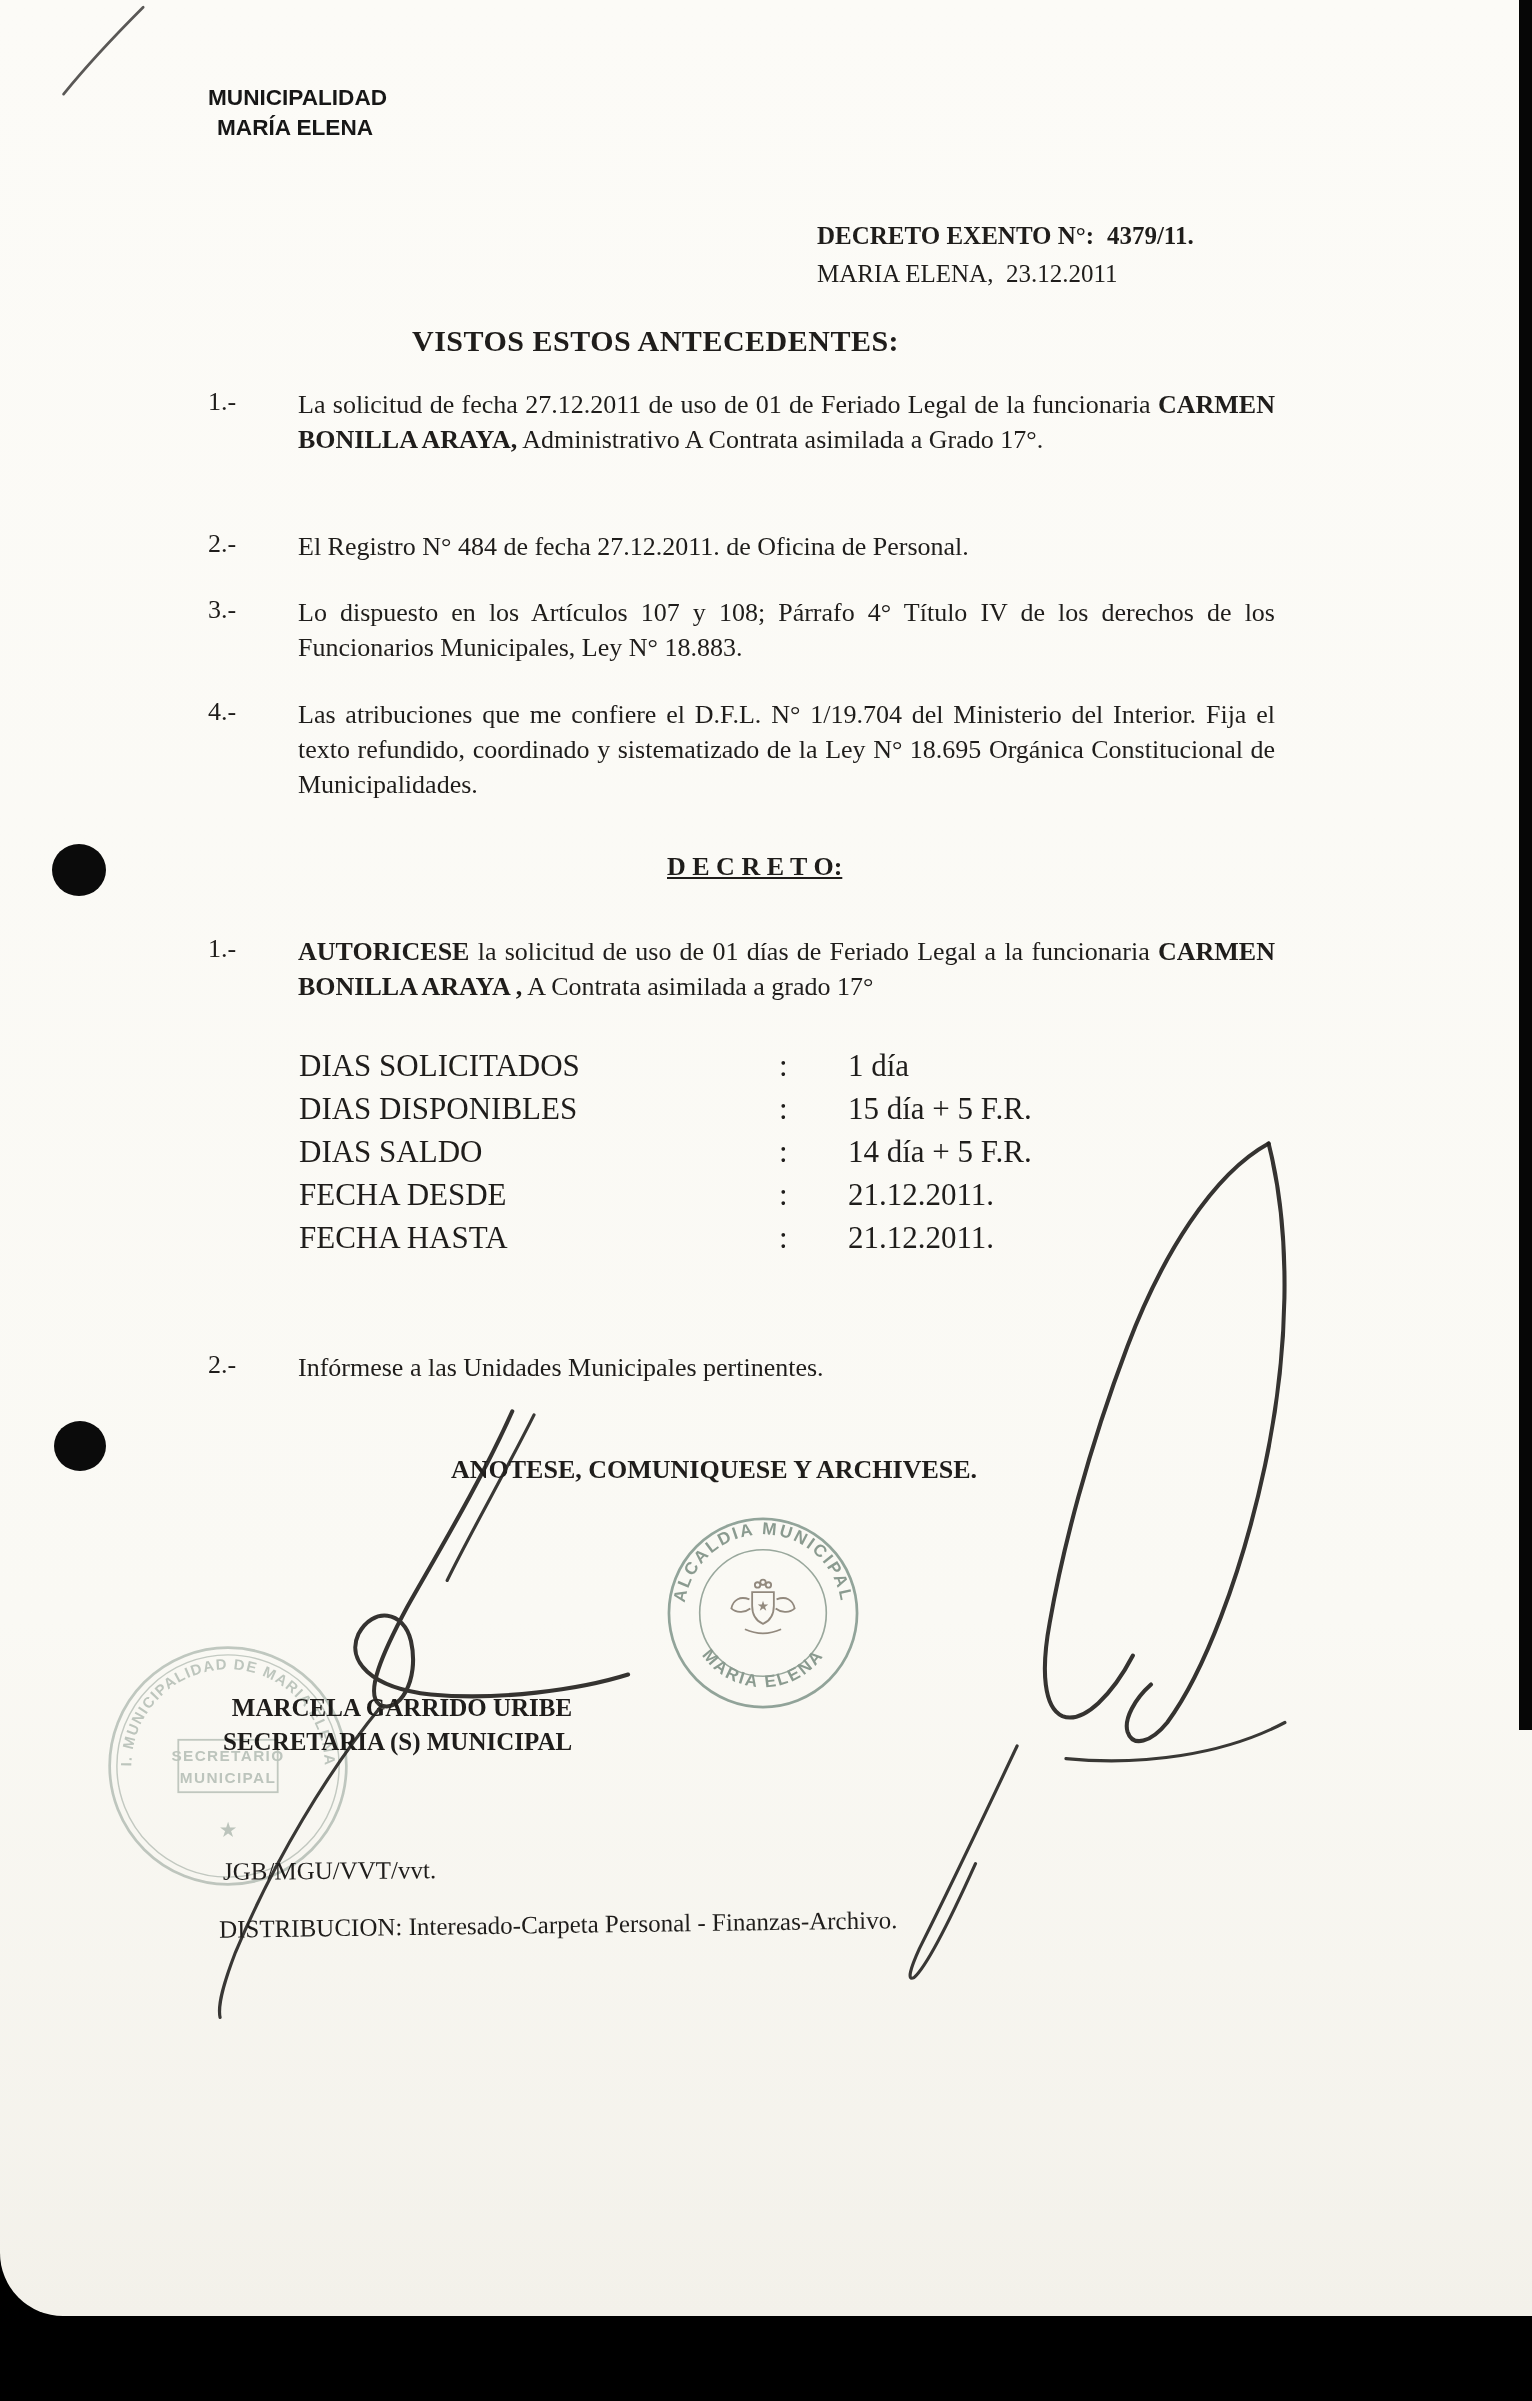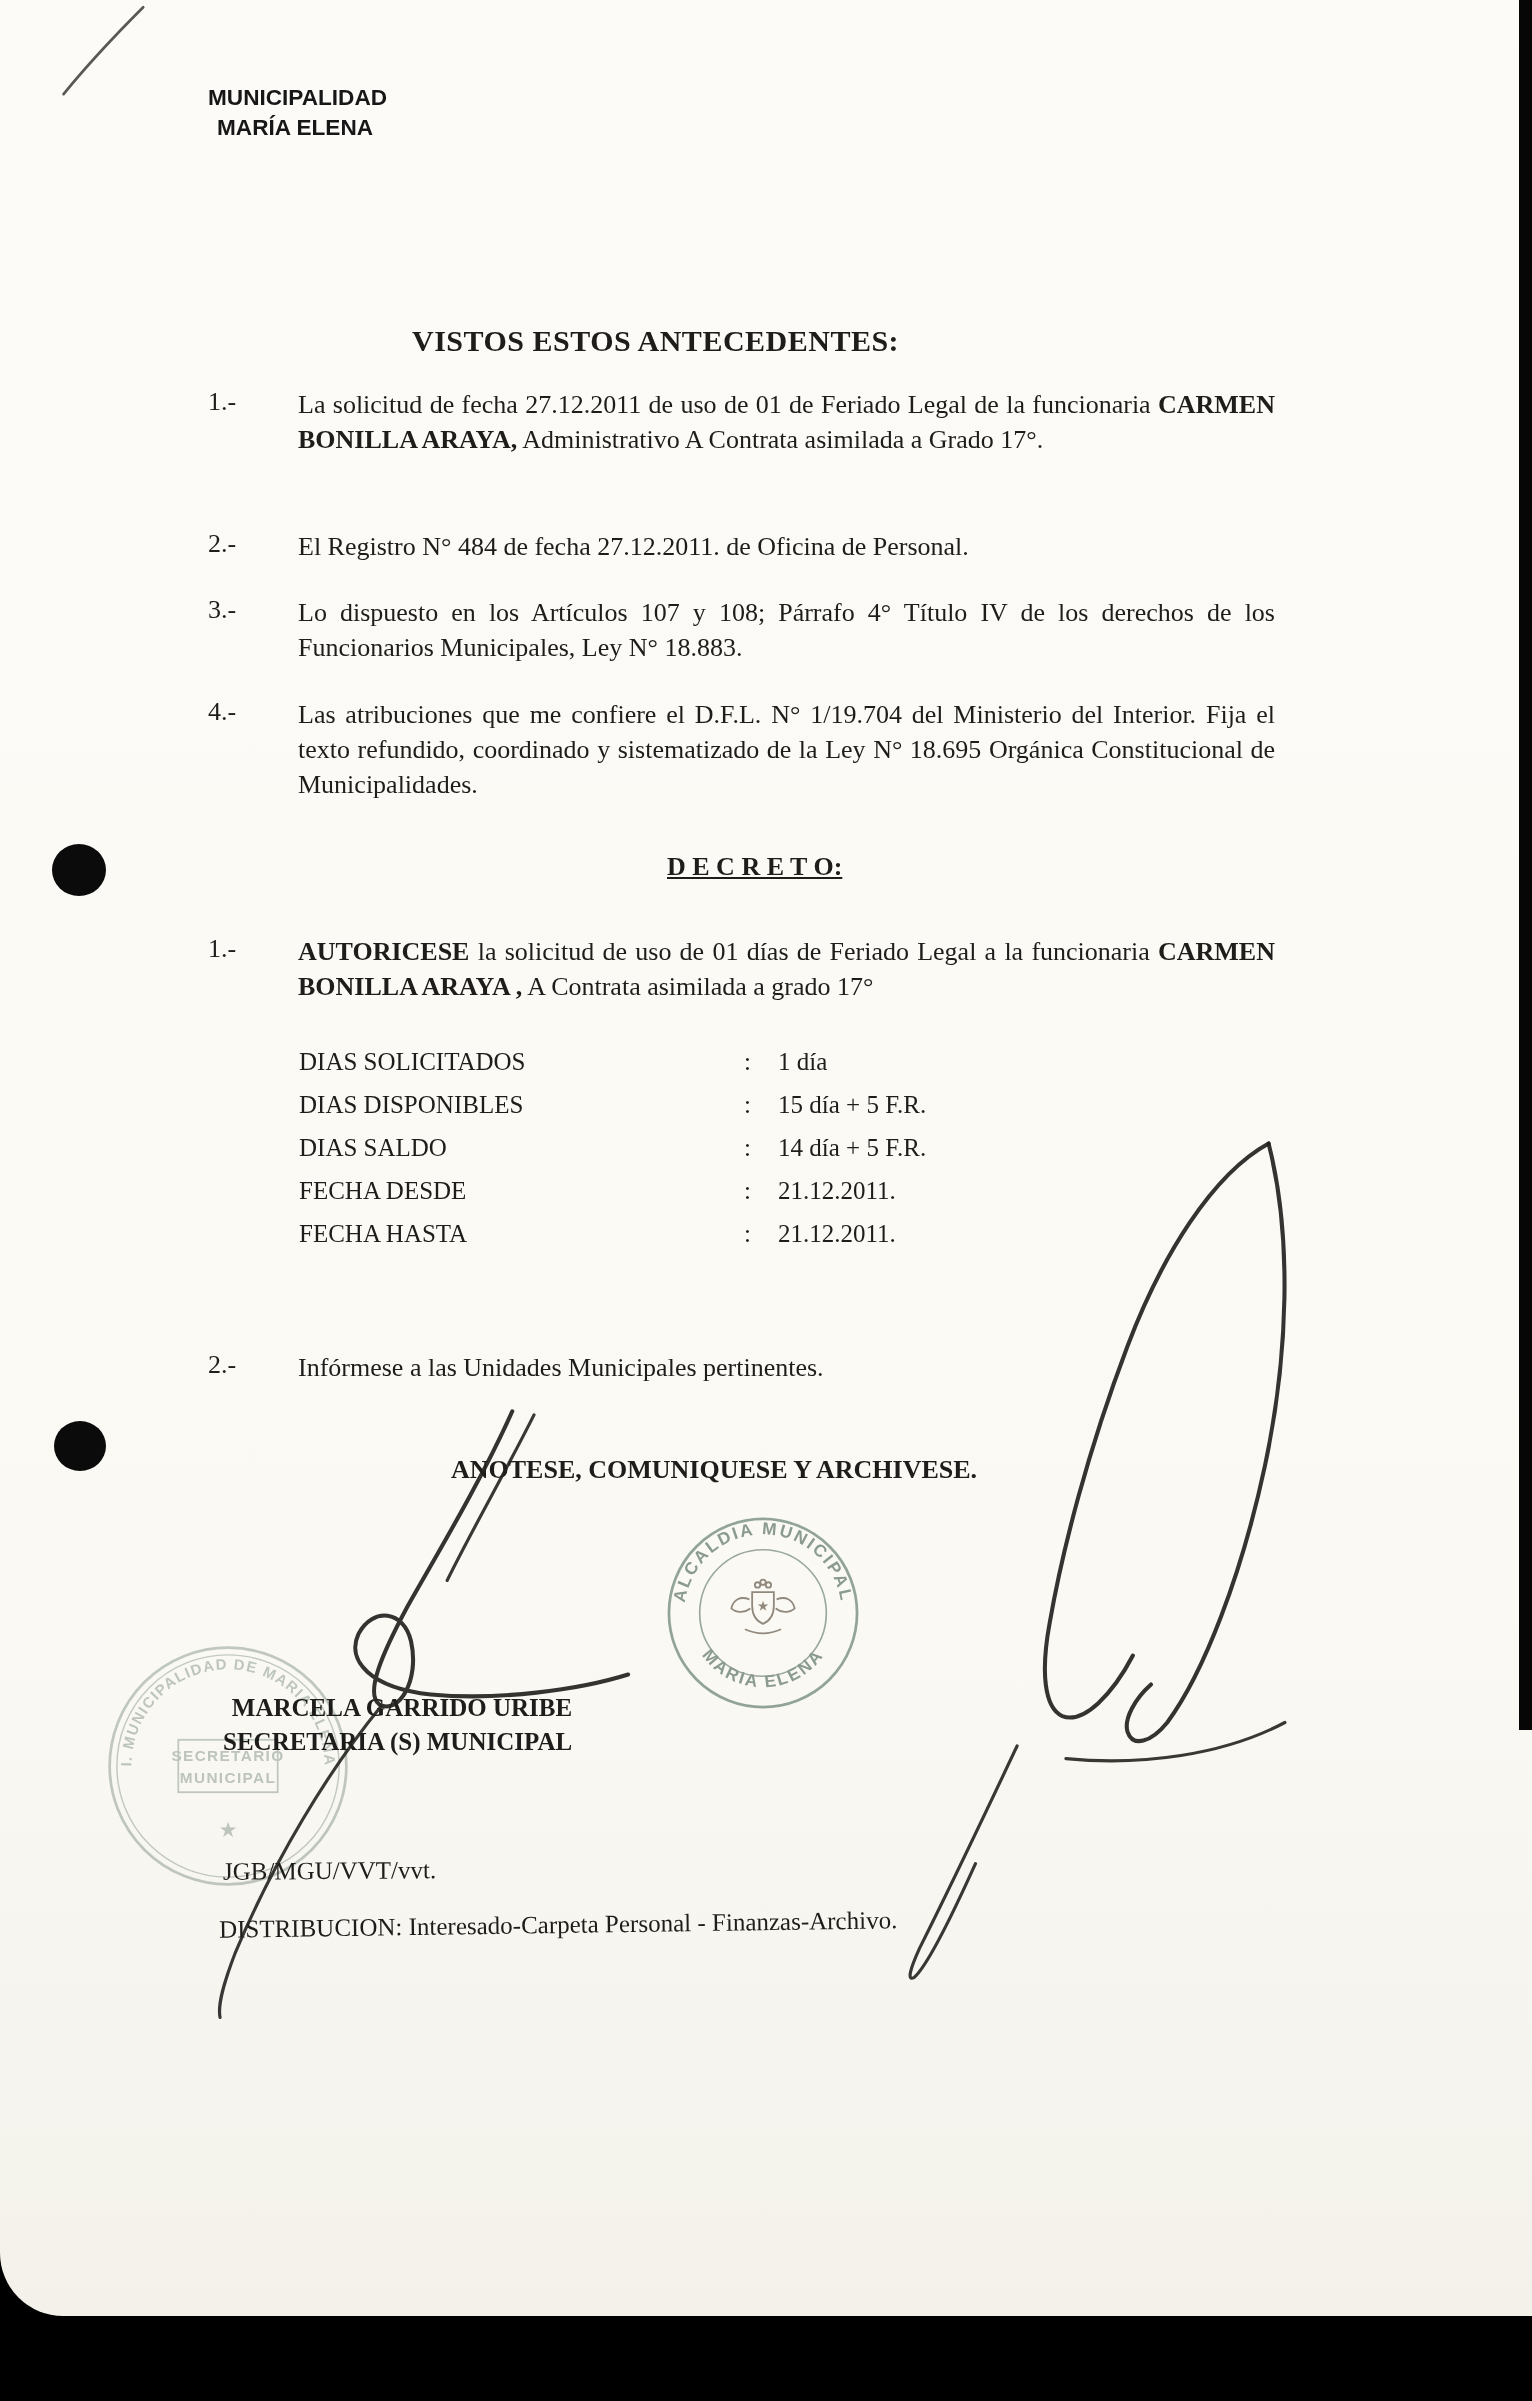--- a/index.html
+++ b/index.html
@@ -34,21 +34,21 @@
   .item { display:flex; left:208px; width:1068px; }
   .item .num { width:90px; flex:none; font-size:26px; }
   .item .body { width:977px; font-size:26px; line-height:35px; text-align:justify; }
   .b { font-weight:700; }
 
   .i1 { top:387px; } .i2 { top:529px; } .i3 { top:595px; } .i4 { top:697px; }
   .decreto-h { left:667px; top:852px; font-size:26px; font-weight:700;text-decoration:underline; }
   .d1 { top:934px; } .d2 { top:1350px; }
 
   .dtable { left:299px; top:1048px; width:814px; }
-  .trow { display:flex; height:43px; font-size:25px; align-items:flex-start; }
+  .trow { display:flex; height:43px; font-size:31px; align-items:flex-start;gap:35px; }
   .tlabel { width:445px; flex:none; }
   .tsep { width:34px; flex:none; }
 
   .closing { left:451px; top:1455px; font-size:26px; font-weight:700; }
 
   .sig-block { font-size:25px; font-weight:700; line-height:34px; }
   .mayor-block { left:817px; top:1620px; }
   .secretary-block { left:223px; top:1691px;text-align:right; }
 
   .initials { left:223px; top:1857px; font-size:25px; transform:rotate(-0.4deg); }
@@ -71,20 +71,26 @@
 
 <div class="scan">
 
   <div class="page">
 
     <div class="abs letterhead">
       <div>MUNICIPALIDAD</div>
       <div class="l2">MARÍA ELENA</div>
     </div>
 
+    <div class="abs decree-head">
+      <div class="l1">
+        <span>DECRETO EXENTO N°:</span><span class="numsp">4379/11.</span>
+      </div>
+      <div class="pre">MARIA ELENA,  23.12.2011</div>
+    </div>
 
     <div class="abs vistos">VISTOS ESTOS ANTECEDENTES:</div>
 
     <div class="abs item i1">
       <div class="num">1.-</div>
       <div class="body">
         <span>La solicitud de fecha 27.12.2011 de uso de 01 de Feriado Legal de la funcionaria </span><span class="b">CARMEN BONILLA ARAYA,</span><span> Administrativo A Contrata asimilada a Grado 17°.</span>
       </div>
     </div>
 

